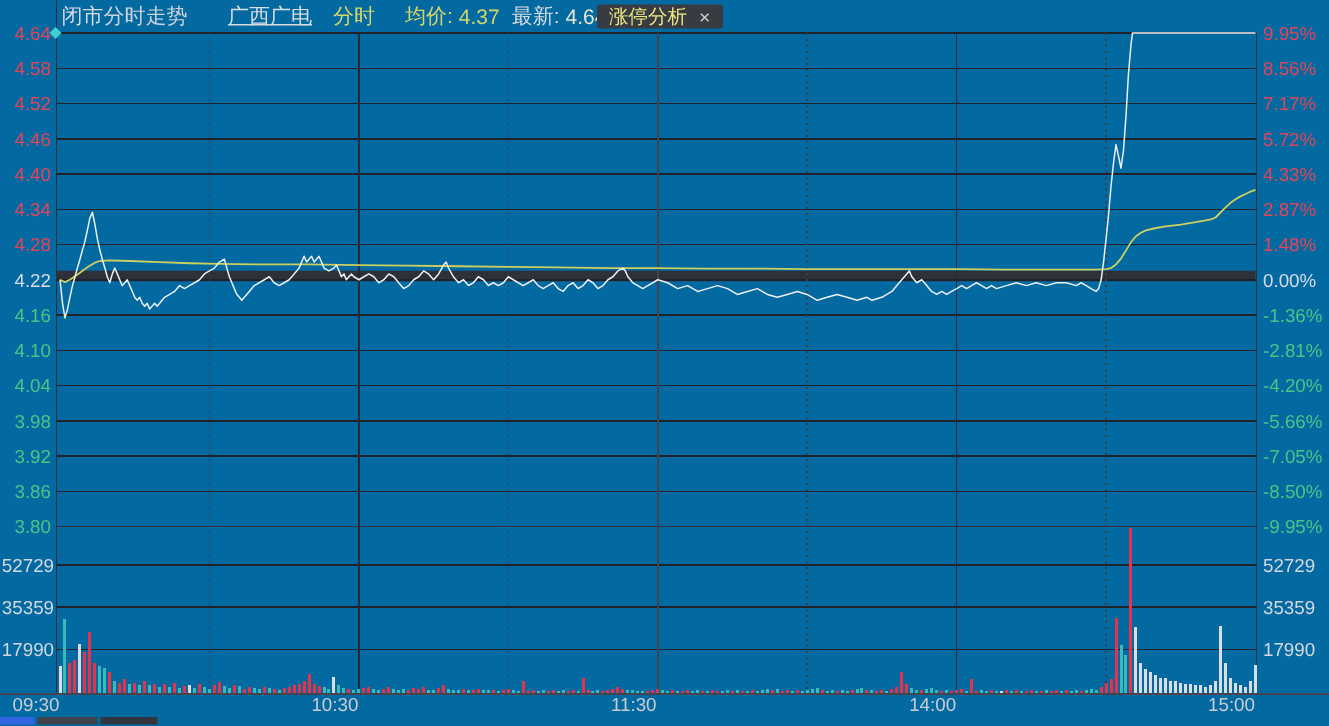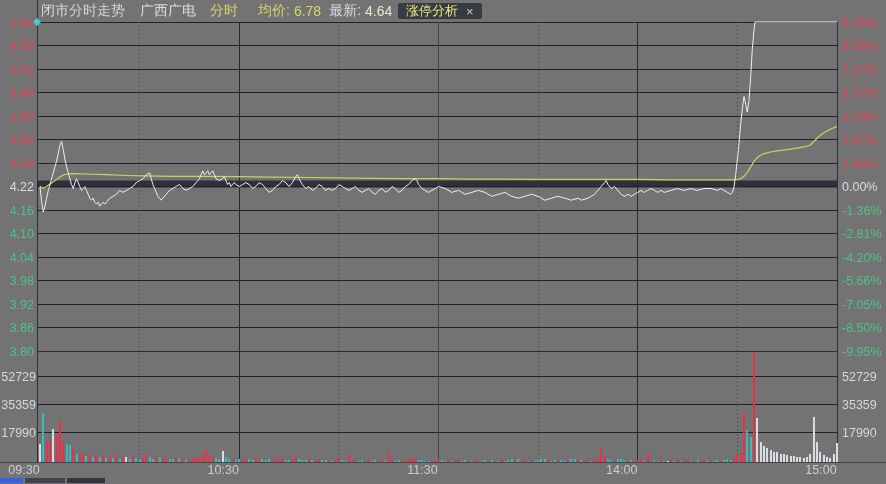--- a/index.html
+++ b/index.html
@@ -1,23 +1,23 @@
 <!DOCTYPE html>
 <html><head>
 <meta charset="utf-8">
 <style>
   html,body{margin:0;padding:0;background:#0b0c11;}
-  .screen{position:relative;width:886px;height:484px;background:#737373;overflow:hidden;
+  .screen{position:relative;width:886px;height:484px;background:#0369a1;overflow:hidden;
           font-family:"Liberation Sans","DejaVu Sans",sans-serif;}
   .hdr{position:absolute;top:0;left:0;width:886px;height:22px;display:flex;align-items:center;
        font-size:14px;color:#d8dbe2;z-index:3;}
   .hdr span{white-space:nowrap;}
   .h-status{margin-left:41px;}
   .h-view{color:#cfd2d9;}
-  .h-name{margin-left:15px;}
+  .h-name{margin-left:27px;text-decoration:underline;}
   .h-mode{margin-left:14px;color:#d6d668;}
   .h-avg-l{margin-left:20px;color:#d6d668;}
   .h-avg-v{margin-left:4px;color:#d6d668;}
   .h-last-l{margin-left:8px;color:#d8dbe2;}
   .h-last-v{margin-left:4px;color:#e6e6d2;}
   .tag{position:absolute;left:398px;top:3px;height:16px;background:#383b42;border-radius:2px;
        display:flex;align-items:center;padding:0 8px;cursor:pointer;}
   .tag .t-label{font-size:13px;color:#e9e97f;}
   .tag .t-close{font-size:13px;color:#cfcfc5;margin-left:8px;}
   svg.chart{position:absolute;top:0;left:0;z-index:1;}
@@ -32,21 +32,21 @@
 <body>
 
 <div class="screen">
 
   <div class="hdr">
     <span class="h-status">闭市</span>
     <span class="h-view">分时走势</span>
     <span class="h-name">广西广电</span>
     <span class="h-mode">分时</span>
     <span class="h-avg-l">均价:</span>
-    <span class="h-avg-v">6.78</span>
+    <span class="h-avg-v">4.37</span>
     <span class="h-last-l">最新:</span>
     <span class="h-last-v">4.64</span>
     <div class="tag">
       <span class="t-label">涨停分析</span>
       <span class="t-close">×</span>
     </div>
   </div>
 
   <svg id="chart" class="chart" width="886" height="477">
       <rect x="38" y="180.5" width="799" height="7" fill="#2e313a"></rect>

